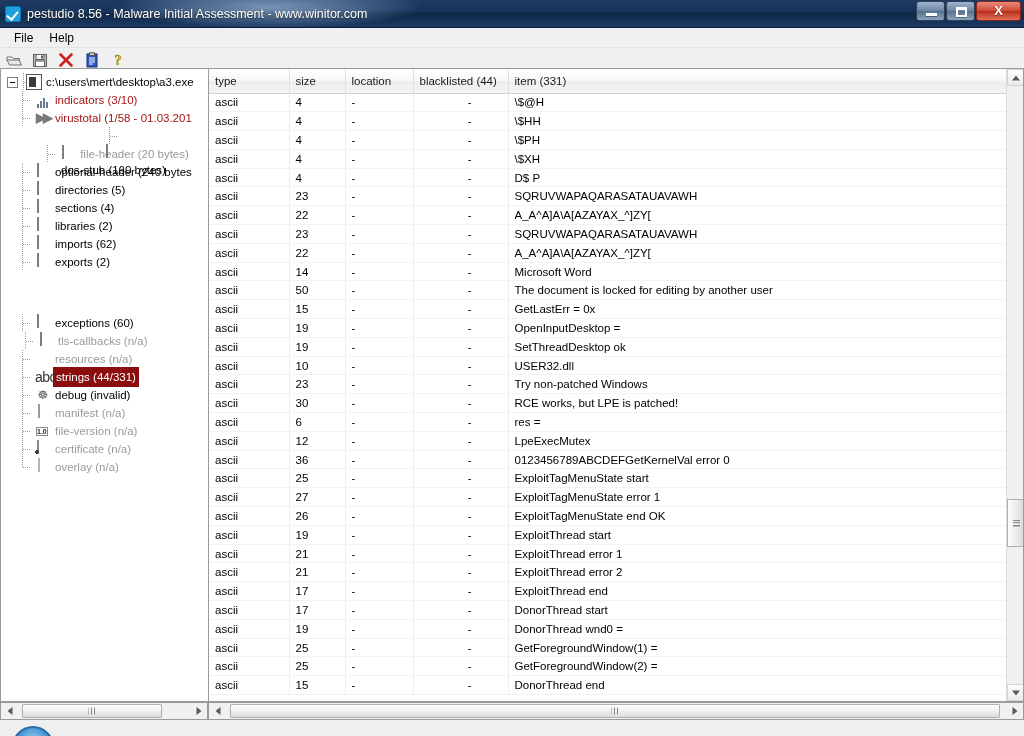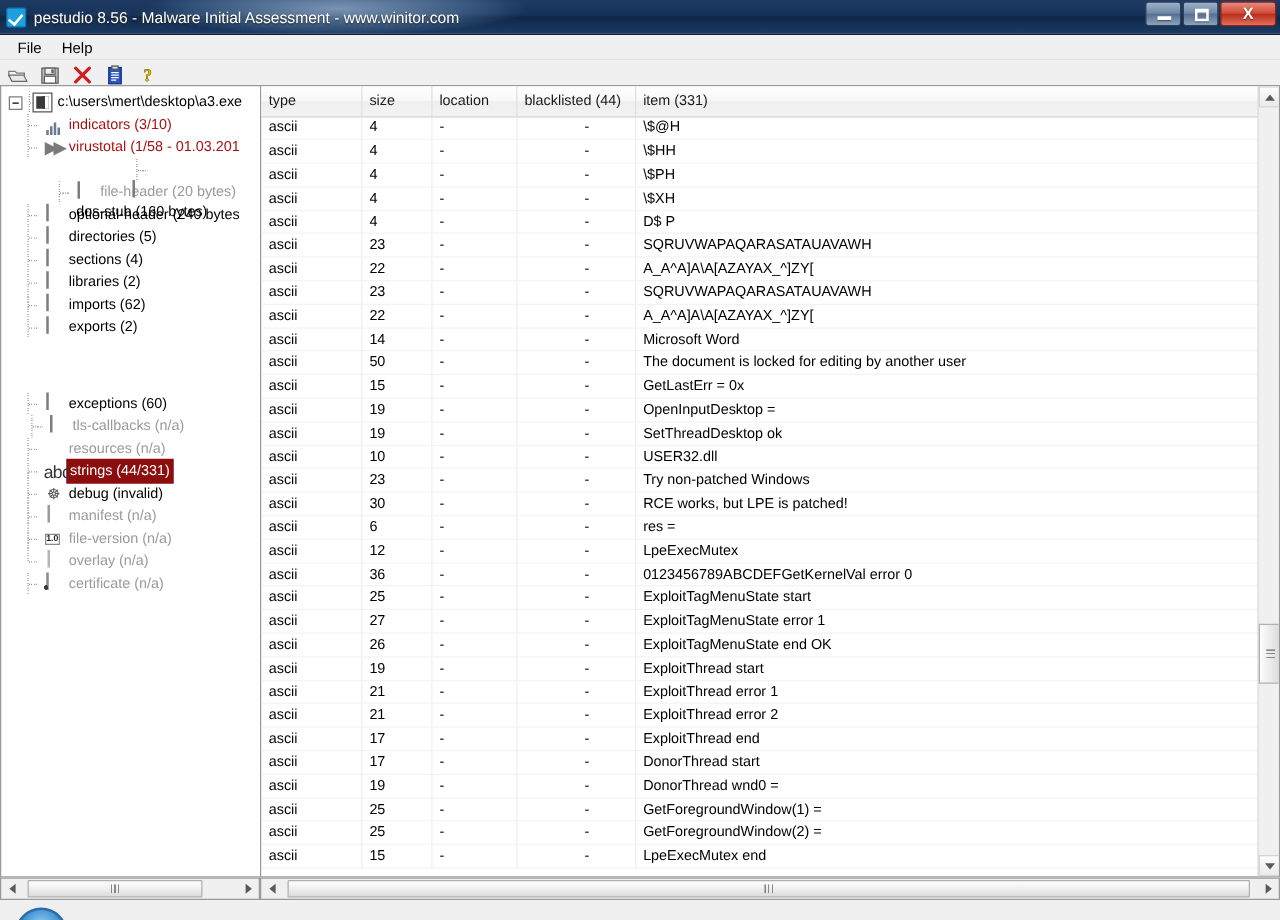--- a/index.html
+++ b/index.html
@@ -577,28 +577,28 @@
             <span class="dots"></span>
             <span class="ticon"><span class="ic-doc lines"></span></span>
             <span class="tlabel gray">manifest (n/a)</span>
           </div>
           <div class="tree-row" style="padding-left: 18px; align-items: flex-end;">
             <span class="dots"></span>
             <span class="ticon"><span class="ic-ver">1.0</span></span>
             <span class="tlabel gray">file-version (n/a)</span>
           </div>
           <div class="tree-row" style="padding-left: 18px;">
+            <span class="dots"></span>
+            <span class="ticon"><span class="ic-cert"></span></span>
+            <span class="tlabel gray">certificate (n/a)</span>
+          </div>
+          <div class="tree-row" style="padding-left: 18px;">
             <span class="dots last"></span>
             <span class="ticon"><span class="ic-blank"></span></span>
             <span class="tlabel gray">overlay (n/a)</span>
-          </div>
-          <div class="tree-row" style="padding-left: 18px;">
-            <span class="dots"></span>
-            <span class="ticon"><span class="ic-cert"></span></span>
-            <span class="tlabel gray">certificate (n/a)</span>
           </div>
         </div>
     </div>
 
     <div class="list-panel">
       <table class="grid">
         <thead>
           <tr>
             <th class="c-type">type</th>
             <th class="c-size">size</th>
@@ -823,21 +823,21 @@
               <td class="c-size">25</td>
               <td class="c-loc">-</td>
               <td class="c-black">-</td>
               <td class="c-item">GetForegroundWindow(2) =</td>
             </tr>
             <tr>
               <td class="c-type">ascii</td>
               <td class="c-size">15</td>
               <td class="c-loc">-</td>
               <td class="c-black">-</td>
-              <td class="c-item">LpeExecMutex end</td>
+              <td class="c-item">DonorThread end</td>
             </tr>
           </tbody>
       </table>
 
       <div class="vscroll">
         <div class="sb-arrow top">
           <span class="arr up"></span>
         </div>
         <div class="vthumb" style="top:430px;height:48px;">
           <span class="vgrip"></span>

